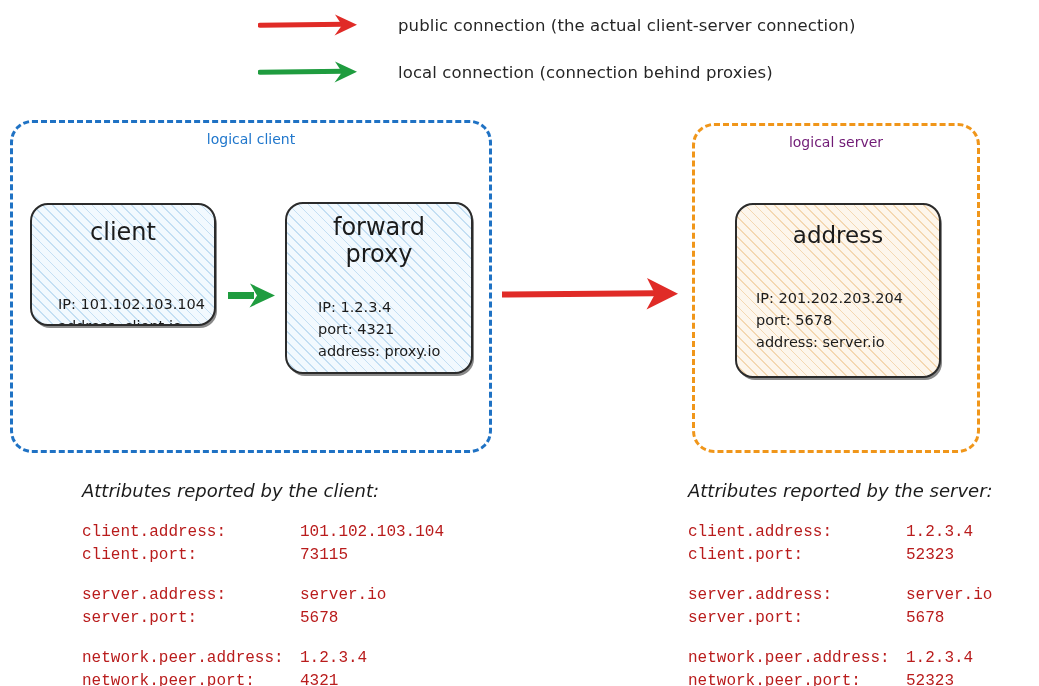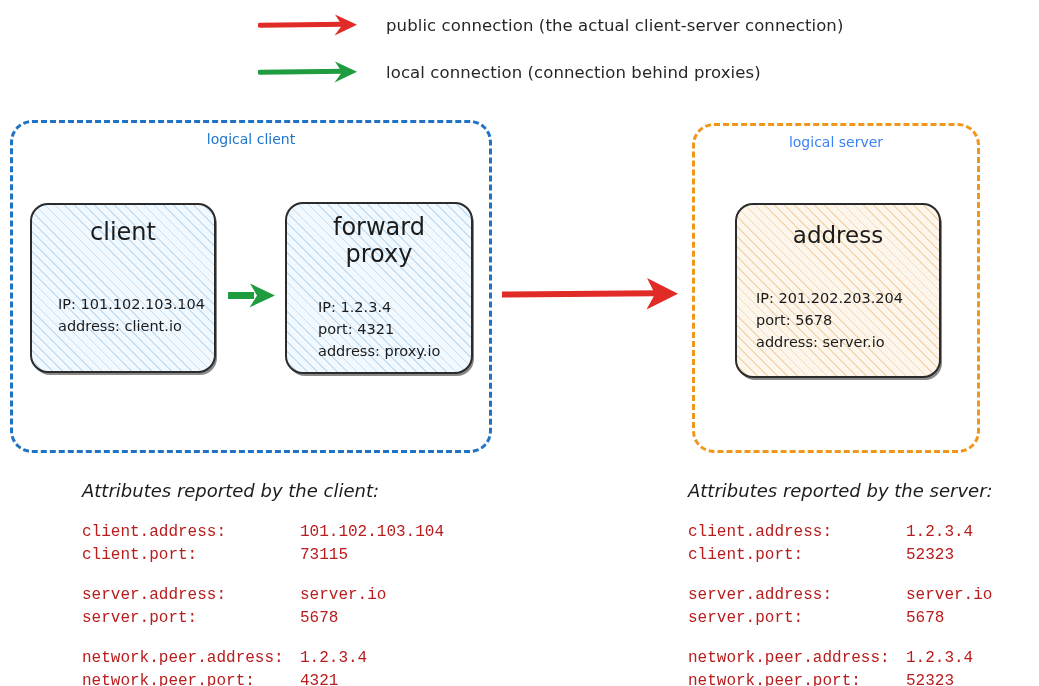--- a/index.html
+++ b/index.html
@@ -22,21 +22,21 @@
     display: flex;
     align-items: center;
     height: 26px;
   }
   .legend-row.r0 { left: 258px; top: 12px; }
   .legend-row.r1 { left: 258px; top: 59px; }
 
   .legend-arrow { width: 104px; height: 26px; display: block; }
 
   .legend-label {
-    margin-left: 24px;
+    margin-left: 36px;
     font-family: "DejaVu Sans", sans-serif;
     font-size: 16.5px;
     letter-spacing: 0.1px;
     color: #262626;
     white-space: nowrap;
   }
 
   
   .logical-box {
     position: absolute;
@@ -57,21 +57,21 @@
   .logical-label {
     position: absolute;
     top: -12px;
     left: 0; right: 0;
     text-align: center;
     font-size: 14px;
     font-family: "DejaVu Sans", sans-serif;
     white-space: nowrap;
   }
   .logical-box.client .logical-label { color: #2077cc; top: 8px; }
-  .logical-box.server .logical-label { color: #3b82f6; top: 8px; }
+  .logical-box.server .logical-label { color: #701a75; top: 8px; }
 
   
   .node {
     position: absolute;
     box-sizing: border-box;
     border: 2px solid #2b2b2b;
     border-radius: 18px;
     box-shadow: 2px 3px 0 -1px rgba(40,40,40,0.55);
     overflow: hidden;
   }
@@ -87,21 +87,21 @@
   .node-orange {
     background-color: #fdf6ec;
     background-image: repeating-linear-gradient(
       45deg,
       rgba(230,170,90,0.40) 0px,
       rgba(230,170,90,0.40) 1.2px,
       rgba(255,255,255,0) 1.2px,
       rgba(255,255,255,0) 7px);
   }
 
-  .node.client-node   { left: 30px;  top: 203px; width: 186px; height: 170px; }
+  .node.client-node   { left: 30px;  top: 203px; width: 186px; height: 123px; }
   .node.proxy-node    { left: 285px; top: 202px; width: 188px; height: 172px; }
   .node.server-node   { left: 735px; top: 203px; width: 206px; height: 175px; }
 
   .node-title {
     position: absolute;
     left: 0; right: 0;
     text-align: center;
     font-family: "DejaVu Sans", sans-serif;
     font-size: 23px;
     color: #1b1b1b;

